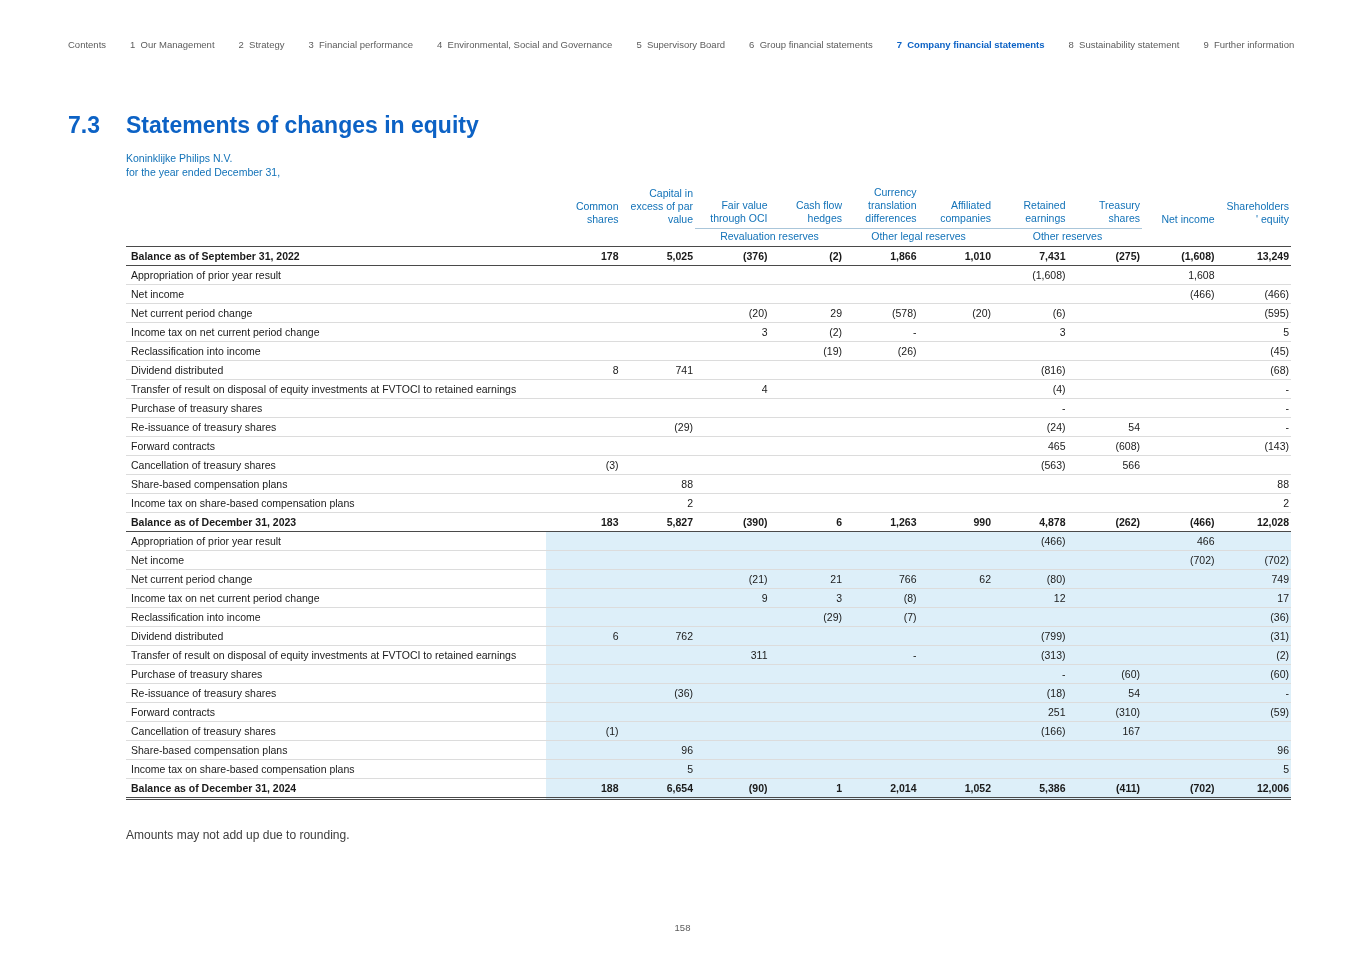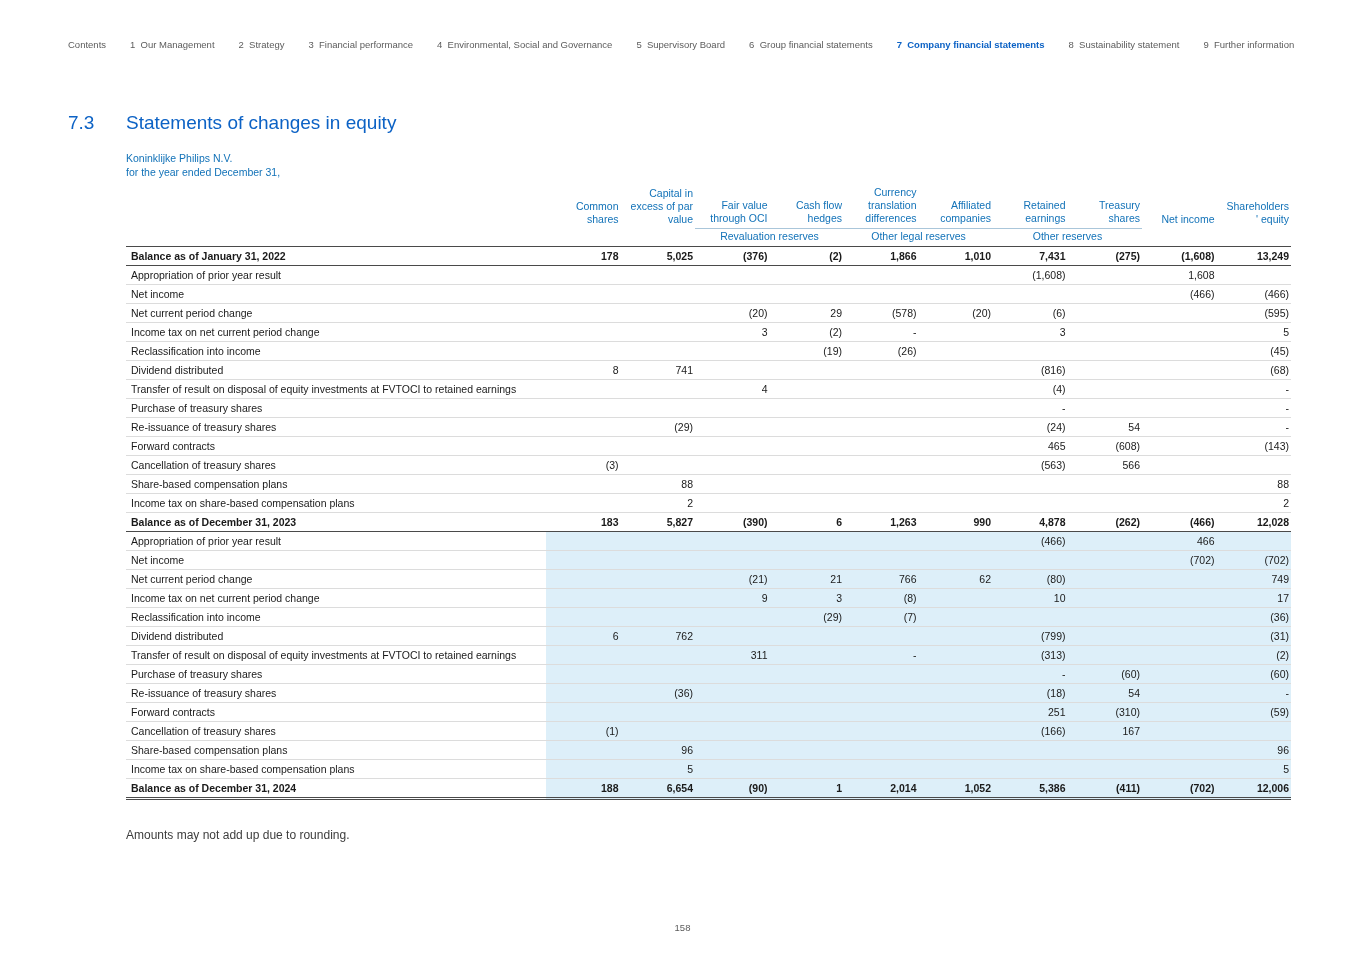--- a/index.html
+++ b/index.html
@@ -17,21 +17,21 @@
     position:absolute; top:39px; left:68px; right:60px;
     display:flex; gap:24px; align-items:baseline;
     font-size:9.5px; color:#5c5c5c;
   }
   .nav-item { white-space:pre; cursor:pointer;text-align:center; }
   .nav-item.active { color:#0c62c5; font-weight:bold; }
 
   
   .heading {
     position:absolute; top:112px; left:68px;
-    display:flex; color:#0c62c5; font-weight:normal; font-size:19px;
+    display:flex; color:#0c62c5; font-weight:bold; font-size:23px;
   }
   .heading .num { width:58px; }
 
   
   .content { position:absolute; left:126px; top:151px; width:1165px; }
 
   .intro { color:#1272b8; font-size:10.5px; line-height:14px; }
   .intro .b { font-weight:bold; }
 
   table { border-collapse:collapse; table-layout:fixed; width:1165px; margin-top:7px; }
@@ -129,21 +129,21 @@
           <th></th>
           <th colspan="2" class="group-cell">Revaluation reserves</th>
           <th colspan="2" class="group-cell">Other legal reserves</th>
           <th colspan="2" class="group-cell">Other reserves</th>
           <th></th>
           <th></th>
         </tr>
     </thead>
     <tbody>
         <tr class="balance">
-          <td class="lbl">Balance as of January 31, 2022</td>
+          <td class="lbl">Balance as of September 31, 2022</td>
           <td class="val">178</td>
           <td class="val">5,025</td>
           <td class="val">(376)</td>
           <td class="val">(2)</td>
           <td class="val">1,866</td>
           <td class="val">1,010</td>
           <td class="val">7,431</td>
           <td class="val">(275)</td>
           <td class="val">(1,608)</td>
           <td class="val">13,249</td>
@@ -370,21 +370,21 @@
           <td class="val hl">749</td>
         </tr>
         <tr>
           <td class="lbl">Income tax on net current period change</td>
           <td class="val hl"></td>
           <td class="val hl"></td>
           <td class="val hl">9</td>
           <td class="val hl">3</td>
           <td class="val hl">(8)</td>
           <td class="val hl"></td>
-          <td class="val hl">10</td>
+          <td class="val hl">12</td>
           <td class="val hl"></td>
           <td class="val hl"></td>
           <td class="val hl">17</td>
         </tr>
         <tr>
           <td class="lbl">Reclassification into income</td>
           <td class="val hl"></td>
           <td class="val hl"></td>
           <td class="val hl"></td>
           <td class="val hl">(29)</td>

